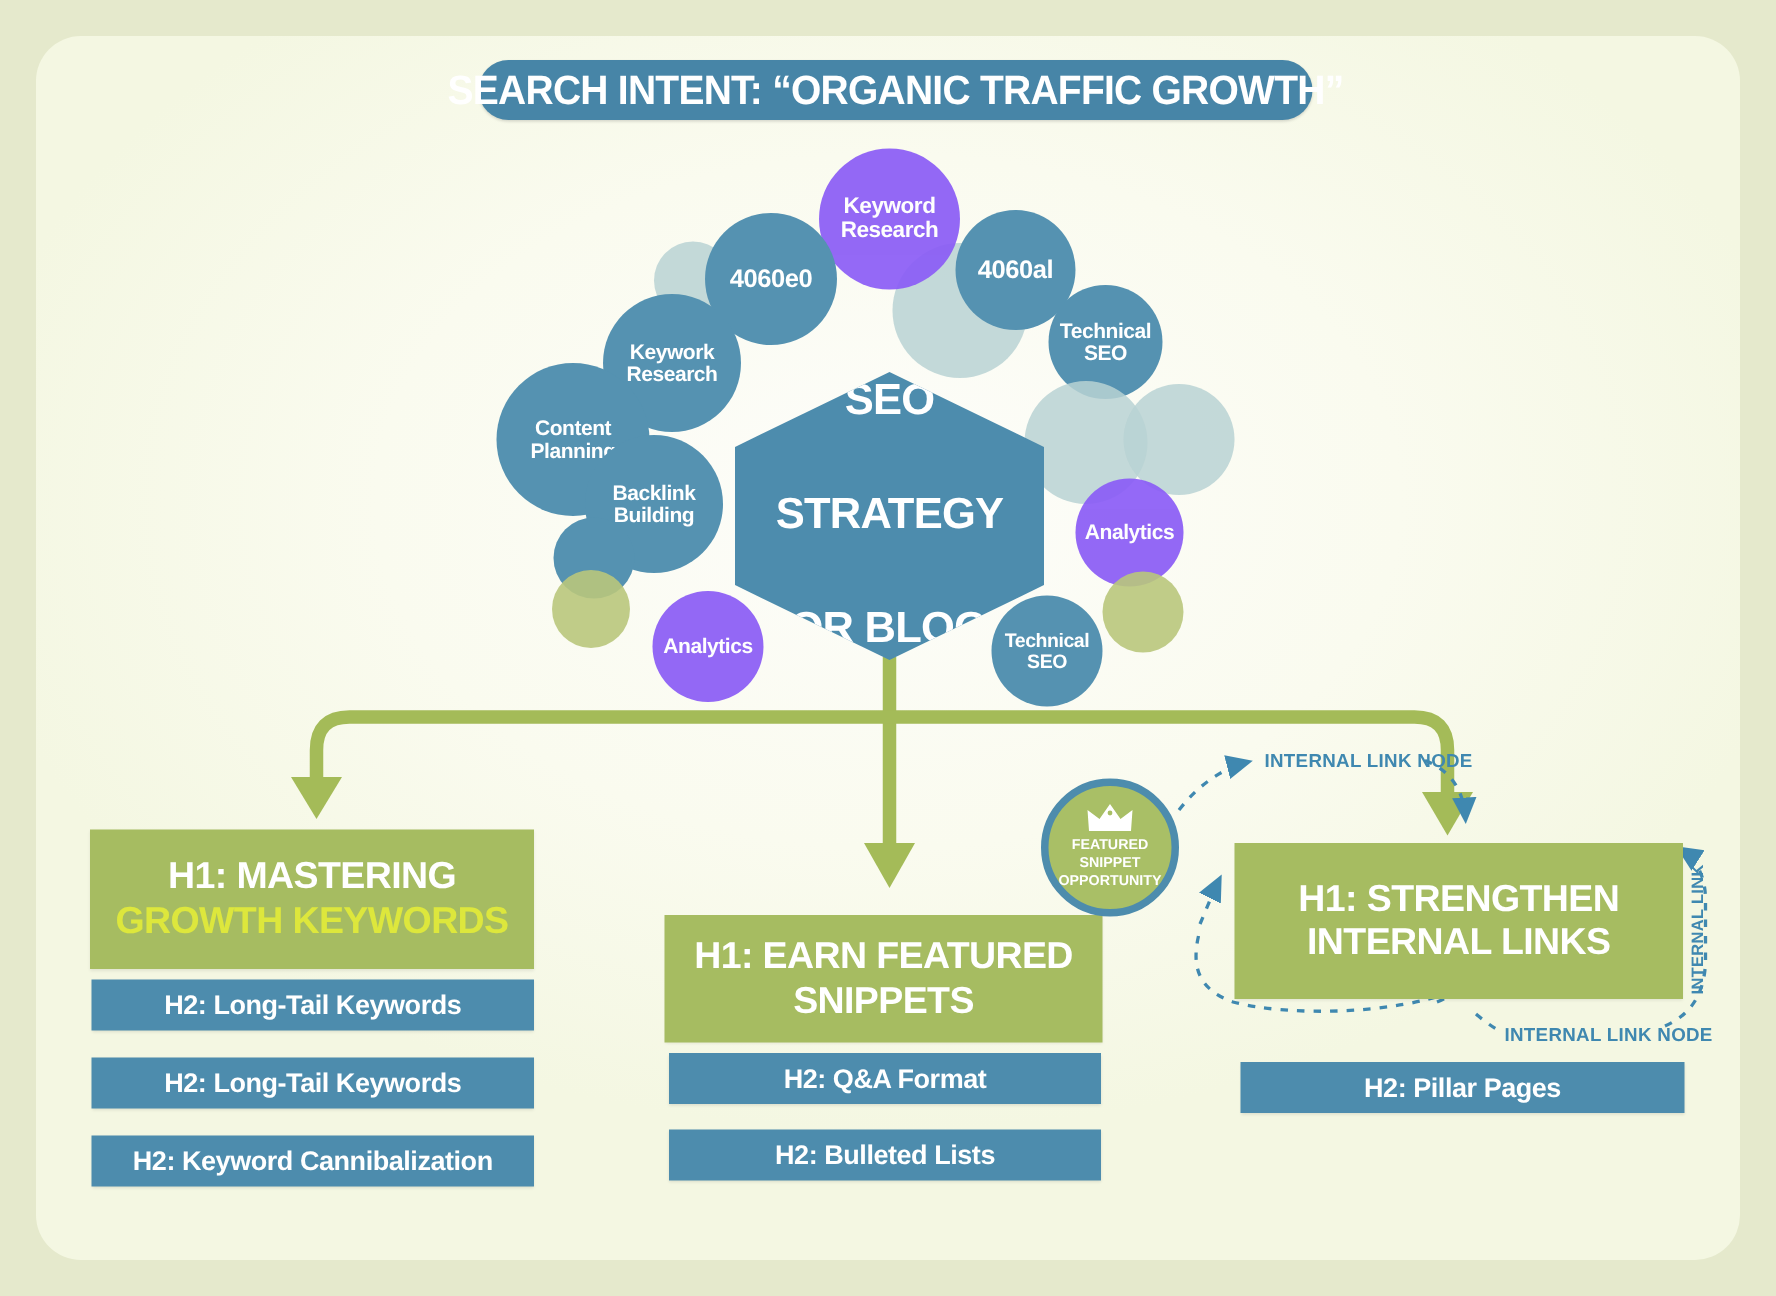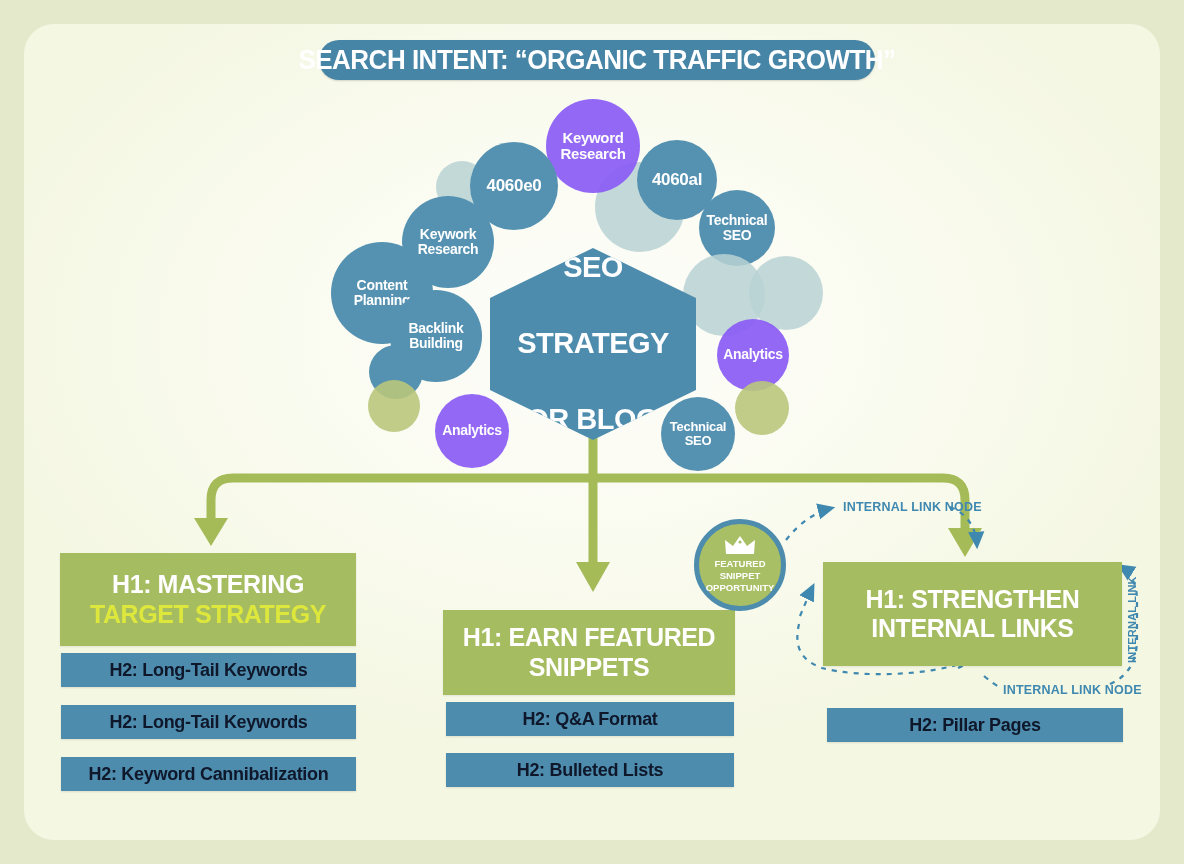--- a/index.html
+++ b/index.html
@@ -68,21 +68,21 @@
     color:#fff; font-weight:700; font-size:25px; letter-spacing:-.4px;
     line-height:1.18; text-align:center; box-shadow:0 1px 2px rgba(0,0,0,.08);
   }
   .h1-left  {left:60px;  top:553px; width:296px; height:93px;}
   .h1-mid   {left:443px; top:610px; width:292px; height:85px;}
   .h1-right {left:823px; top:562px; width:299px; height:104px;}
   .h1box .yellow{color:#dde73c;}
   .h2box{
     position:absolute; background:#4d8cad; height:34px;
     display:flex; align-items:center; justify-content:center;
-    color:#0f172a; font-weight:700; font-size:18px; letter-spacing:-.3px;
+    color:#ffffff; font-weight:700; font-size:18px; letter-spacing:-.3px;
     box-shadow:0 1px 2px rgba(0,0,0,.1);
   }
   .h2-l0{left:61px; top:653px; width:295px;}
   .h2-l1{left:61px; top:705px; width:295px;}
   .h2-l2{left:61px; top:757px; width:295px;}
   .h2-m0{left:446px; top:702px; width:288px;}
   .h2-m1{left:446px; top:753px; width:288px;}
   .h2-r0{left:827px; top:708px; width:296px;}
   .h2-r1{left:827px; top:756px; width:296px;}
   
@@ -187,21 +187,21 @@
   </svg>
 
   <div class="hexagon">
     <span>SEO</span>
     <span>STRATEGY</span>
     <span>FOR BLOGS</span>
   </div>
 
   <div class="h1box h1-left">
     <span>H1: MASTERING</span>
-    <span class="yellow">TARGET STRATEGY</span>
+    <span class="yellow">GROWTH KEYWORDS</span>
   </div>
   <div class="h2box h2-l0">
     <span>H2: Long-Tail Keywords</span>
   </div>
   <div class="h2box h2-l1">
     <span>H2: Long-Tail Keywords</span>
   </div>
   <div class="h2box h2-l2">
     <span>H2: Keyword Cannibalization</span>
   </div>

